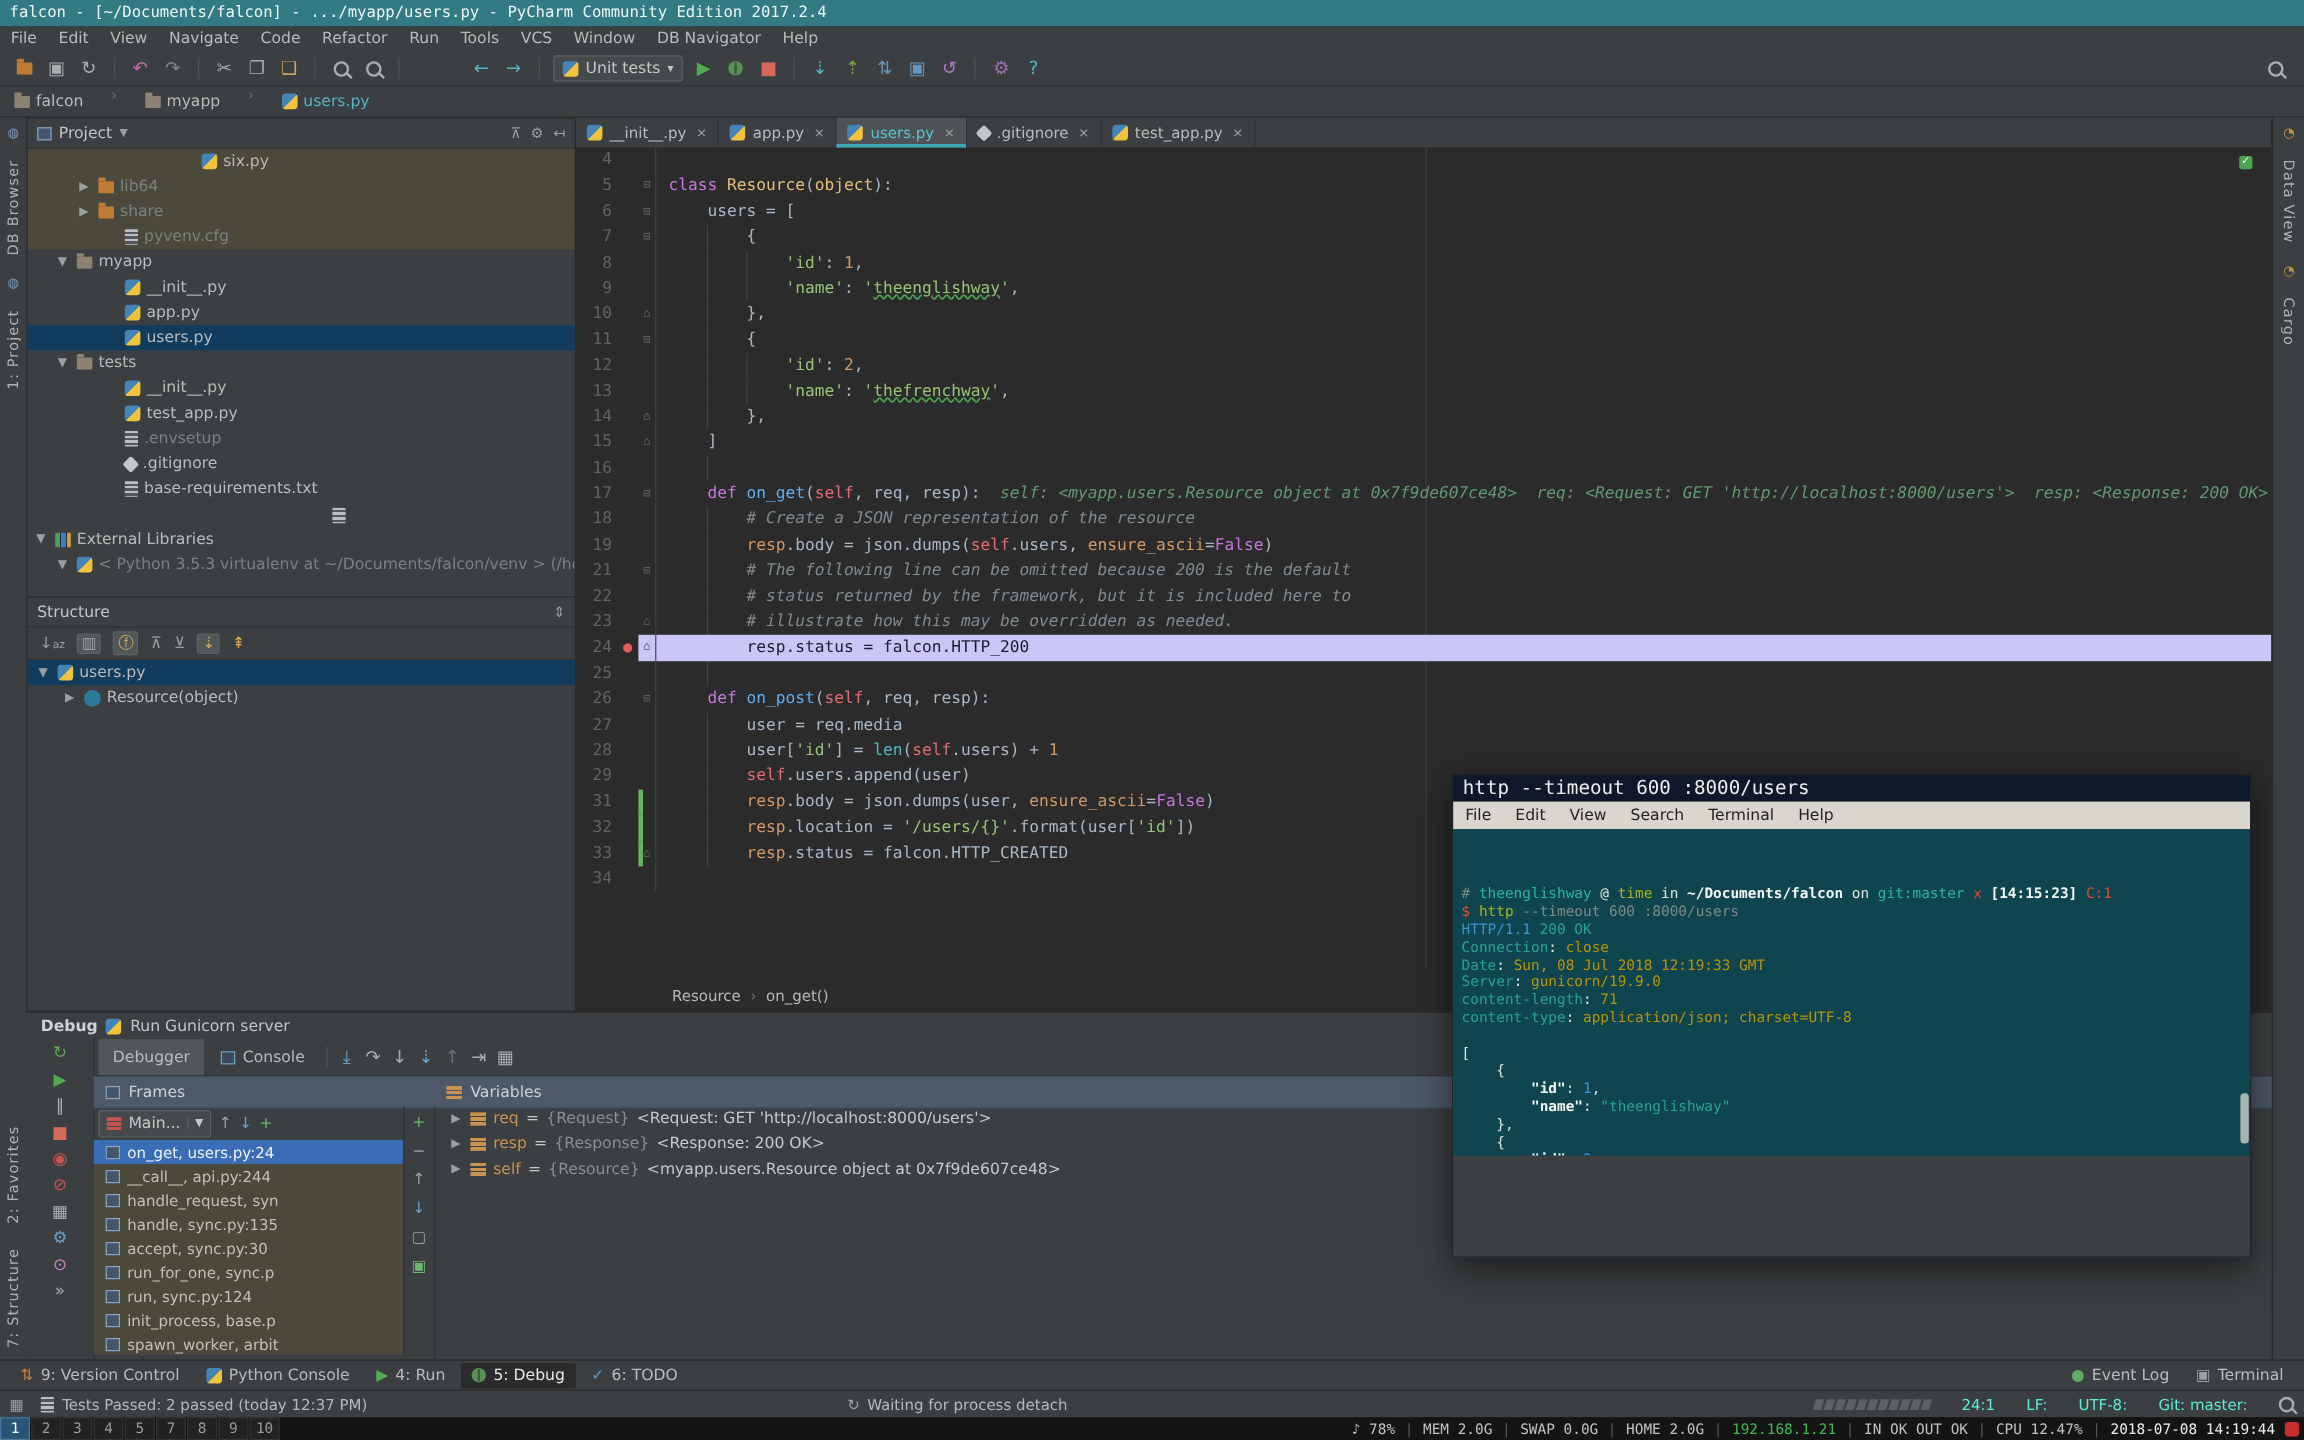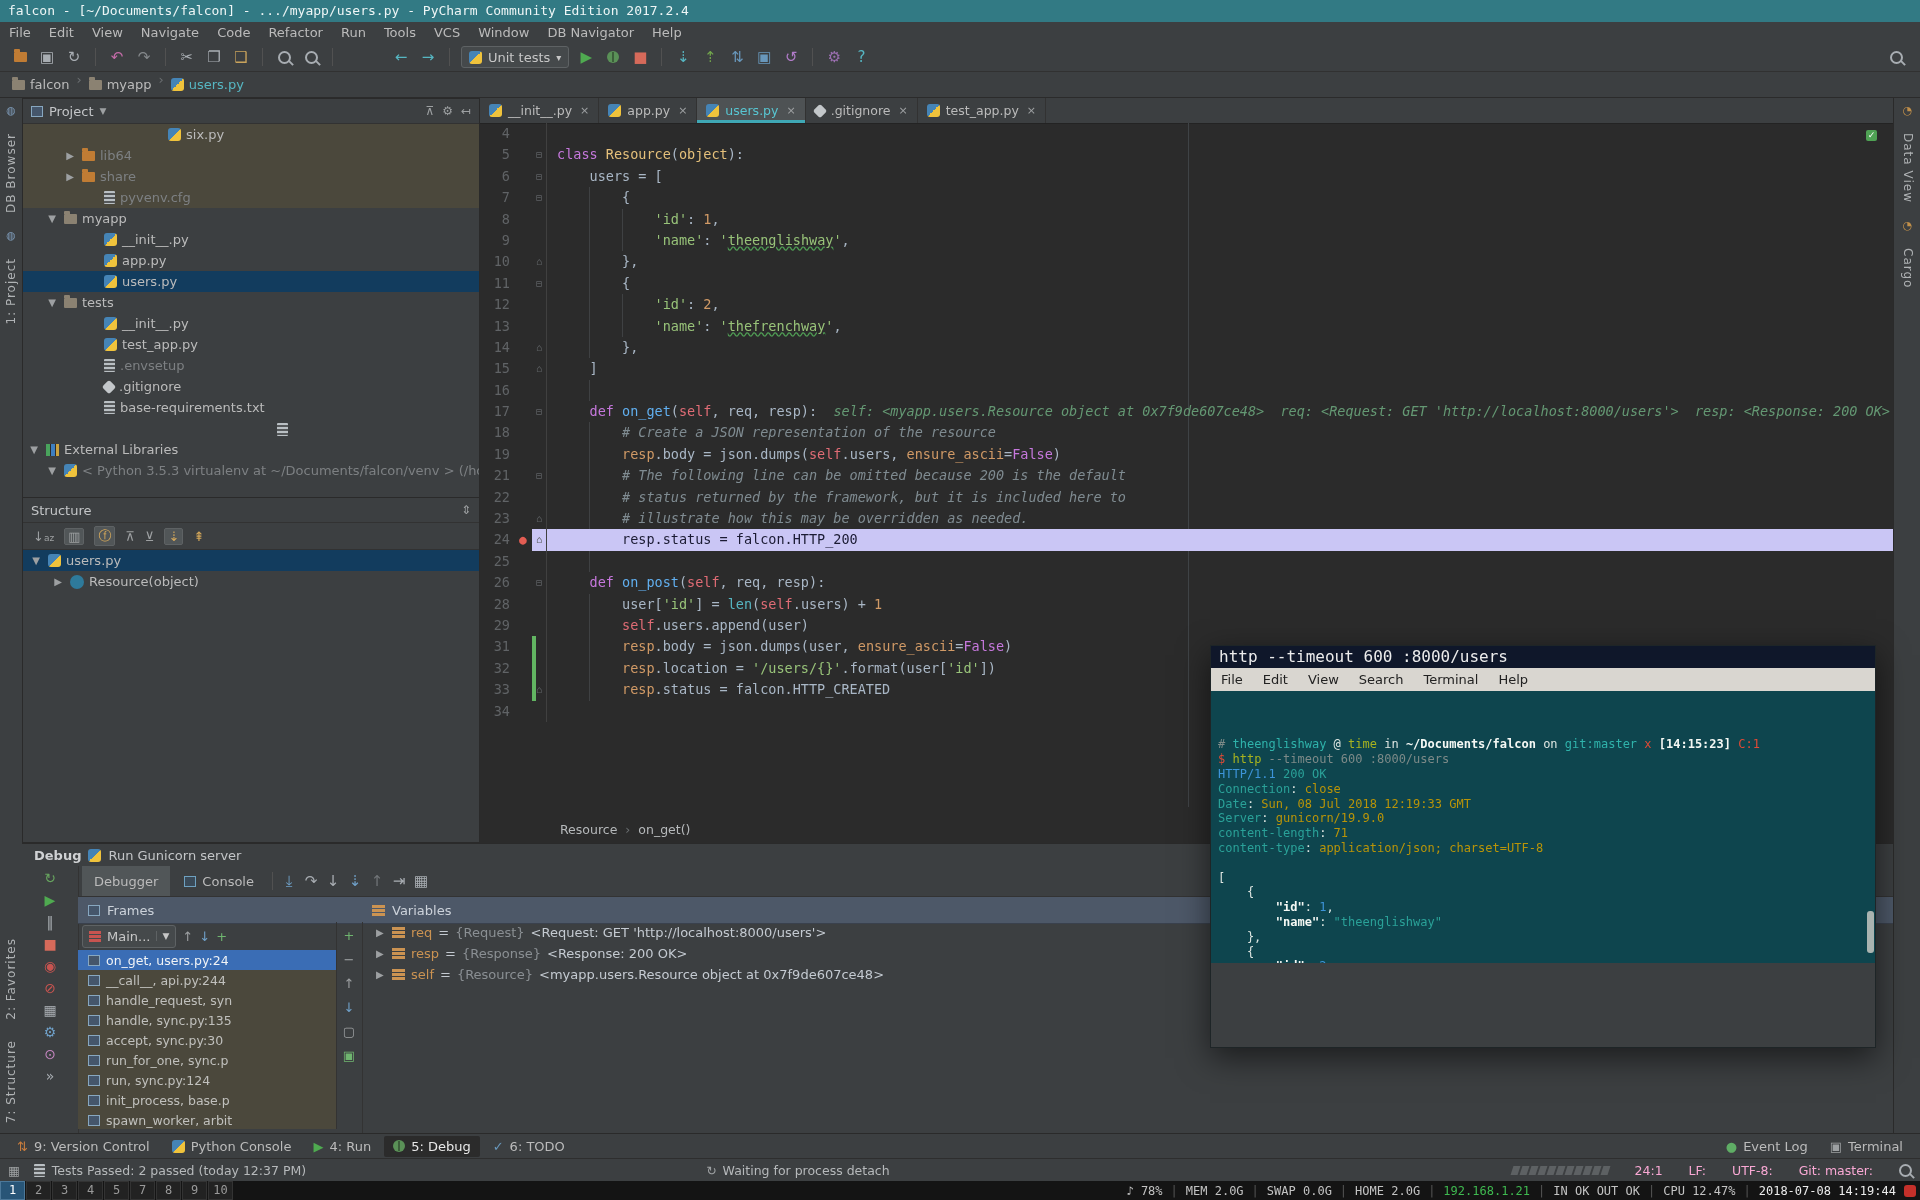--- a/index.html
+++ b/index.html
@@ -8,21 +8,21 @@
   .abs{position:absolute;}
   
   .titlebar{left:0;top:0;width:1920px;height:22px;background:#327a84;color:#eef6f6;
     font-family:"DejaVu Sans Mono",monospace;font-size:13px;line-height:22px;padding-left:8px;box-sizing:border-box;}
   .menubar{left:0;top:22px;width:1920px;height:21px;background:#3c3f41;border-bottom:1px solid #313131;display:flex;align-items:center;}
   .menu-item{padding:0 9px;line-height:20px;color:#bbbbbb;cursor:default;}
   .toolbar{left:0;top:43px;width:1920px;height:29px;background:#3c3f41;border-bottom:1px solid #313131;display:flex;align-items:center;gap:7px;padding-left:10px;box-sizing:border-box;}
   .tbi{display:inline-flex;align-items:center;justify-content:center;width:20px;height:20px;font-size:15px;}
   .tbsep{width:1px;height:18px;background:#515151;margin:0 4px;}
   .combo{display:inline-flex;align-items:center;gap:6px;border:1px solid #5e6264;background:#45494b;border-radius:3px;height:20px;padding:0 7px;color:#c7c7c7;}
-  .navbar{left:0;top:72px;width:1920px;height:26px;background:#3c3f41;border-bottom:1px solid #2b2b2b;display:flex;gap:4px;padding-left:12px;box-sizing:border-box;}
+  .navbar{left:0;top:72px;width:1920px;height:26px;background:#3c3f41;border-bottom:1px solid #2b2b2b;display:flex;gap:20px;padding-left:12px;box-sizing:border-box;}
   .crumb{display:inline-flex;align-items:center;gap:5px;}
   .crumb-sep{color:#6b6f72;margin:0 3px;}
   
   .ic-py{display:inline-block;width:13px;height:13px;border-radius:3px;background:linear-gradient(135deg,#4584b6 50%,#f0c33c 50%);flex:none;}
   .ic-folder{display:inline-block;width:13px;height:10px;border-radius:1px;background:#90806a;position:relative;flex:none;}
   .ic-folder:before{content:"";position:absolute;top:-3px;left:0;width:6px;height:3px;border-radius:1px 1px 0 0;background:inherit;}
   .ic-folder.orange{background:#c07c34;}
   .ic-folder.slate{background:#8b8272;}
   .ic-file{display:inline-block;width:11px;height:13px;flex:none;background:repeating-linear-gradient(180deg,#b9bfc3 0 2px,#55585a 2px 4px);border-radius:1px;}
   .ic-git{display:inline-block;width:10px;height:10px;flex:none;background:#c3c7ca;transform:rotate(45deg);border-radius:2px;}
@@ -111,21 +111,21 @@
   .vrow{height:21px;display:flex;align-items:center;gap:6px;padding-left:14px;white-space:nowrap;}
   .vrow .varrow{color:#9da0a2;font-size:10px;width:10px;}
   .vname{color:#cb9352}.vtype{color:#8a8f93}.vval{color:#c4cad1}
   
   .statusbar{left:0;top:1133px;width:1920px;height:25px;background:#3c3f41;border-top:1px solid #2a2a2a;display:flex;align-items:center;gap:4px;padding:0 8px;box-sizing:border-box;}
   .sbtn{display:flex;align-items:center;gap:6px;padding:0 9px;height:21px;border-radius:2px;color:#bbbbbb;}
   .sbtn.active{background:#2b2b2b;color:#e8e8e8;}
   .infobar{left:0;top:1158px;width:1920px;height:23px;background:#3c3f41;border-top:1px solid #2e2e2e;display:flex;align-items:center;padding:0 8px;box-sizing:border-box;color:#b6b9bb;font-size:12.5px;}
   .progress{display:flex;gap:2px;margin-right:26px;}
   .progress i{width:7px;height:9px;background:#5d6163;transform:skewX(-18deg);}
-  .ib-item{margin-right:26px;color:#f9a8d4;text-align:center;}
+  .ib-item{margin-right:26px;color:#5eead4;text-align:center;}
   .taskbar{left:0;top:1181px;width:1920px;height:19px;background:#141414;display:flex;align-items:center;font-family:"DejaVu Sans Mono",monospace;font-size:12px;color:#c3c3c3;}
   .ws{min-width:15px;padding:0 4px;height:17px;line-height:17px;text-align:center;border:1px solid #333;background:#222;color:#9a9a9a;margin-right:1px;}
   .ws.active{background:#285577;border-color:#4c7899;color:#ffffff;}
   .tb-right{margin-left:auto;display:flex;align-items:center;gap:8px;padding-right:4px;}
   .tb-sep{color:#555;}
   .tb-red{width:12px;height:12px;border-radius:3px;background:#c5302a;}
   .green-ip{color:#3fb950;}
 </style>
 </head>
 <body>
@@ -404,20 +404,21 @@
         <div class="cl"><span class="ln">16</span><span class="gm"></span><span class="fold"></span><span class="codetxt" style="background-image: linear-gradient(90deg, rgb(63, 65, 67) 0px, rgb(63, 65, 67) 1px, transparent 1px); background-repeat: no-repeat; background-size: 1px 100%; background-position: 42.4px 0px;"></span></div>
         <div class="cl"><span class="ln">17</span><span class="gm"></span><span class="fold">⊟</span><span class="codetxt"><span class="t-p">    </span><span class="t-k">def </span><span class="t-f">on_get</span><span class="t-p">(</span><span class="t-s">self</span><span class="t-p">, req, resp):</span><span class="t-d">  self: &lt;myapp.users.Resource object at 0x7f9de607ce48&gt;  req: &lt;Request: GET 'http://localhost:8000/users'&gt;  resp: &lt;Response: 200 OK&gt;</span></span></div>
         <div class="cl"><span class="ln">18</span><span class="gm"></span><span class="fold"></span><span class="codetxt" style="background-image: linear-gradient(90deg, rgb(63, 65, 67) 0px, rgb(63, 65, 67) 1px, transparent 1px); background-repeat: no-repeat; background-size: 1px 100%; background-position: 42.4px 0px;"><span class="t-p">        </span><span class="t-c"># Create a JSON representation of the resource</span></span></div>
         <div class="cl"><span class="ln">19</span><span class="gm"></span><span class="fold"></span><span class="codetxt" style="background-image: linear-gradient(90deg, rgb(63, 65, 67) 0px, rgb(63, 65, 67) 1px, transparent 1px); background-repeat: no-repeat; background-size: 1px 100%; background-position: 42.4px 0px;"><span class="t-p">        </span><span class="t-n">resp</span><span class="t-p">.body = json.dumps(</span><span class="t-s">self</span><span class="t-p">.users, </span><span class="t-n">ensure_ascii</span><span class="t-p">=</span><span class="t-k">False</span><span class="t-p">)</span></span></div>
         <div class="cl"><span class="ln">21</span><span class="gm"></span><span class="fold">⊟</span><span class="codetxt" style="background-image: linear-gradient(90deg, rgb(63, 65, 67) 0px, rgb(63, 65, 67) 1px, transparent 1px); background-repeat: no-repeat; background-size: 1px 100%; background-position: 42.4px 0px;"><span class="t-p">        </span><span class="t-c"># The following line can be omitted because 200 is the default</span></span></div>
         <div class="cl"><span class="ln">22</span><span class="gm"></span><span class="fold"></span><span class="codetxt" style="background-image: linear-gradient(90deg, rgb(63, 65, 67) 0px, rgb(63, 65, 67) 1px, transparent 1px); background-repeat: no-repeat; background-size: 1px 100%; background-position: 42.4px 0px;"><span class="t-p">        </span><span class="t-c"># status returned by the framework, but it is included here to</span></span></div>
         <div class="cl"><span class="ln">23</span><span class="gm"></span><span class="fold">⌂</span><span class="codetxt" style="background-image: linear-gradient(90deg, rgb(63, 65, 67) 0px, rgb(63, 65, 67) 1px, transparent 1px); background-repeat: no-repeat; background-size: 1px 100%; background-position: 42.4px 0px;"><span class="t-p">        </span><span class="t-c"># illustrate how this may be overridden as needed.</span></span></div>
         <div class="cl hl"><span class="ln">24</span><span class="gm bp"></span><span class="fold">⌂</span><span class="codetxt"><span class="t-X">        resp.status = falcon.HTTP_200</span></span></div>
         <div class="cl"><span class="ln">25</span><span class="gm"></span><span class="fold"></span><span class="codetxt" style="background-image: linear-gradient(90deg, rgb(63, 65, 67) 0px, rgb(63, 65, 67) 1px, transparent 1px); background-repeat: no-repeat; background-size: 1px 100%; background-position: 42.4px 0px;"></span></div>
         <div class="cl"><span class="ln">26</span><span class="gm"></span><span class="fold">⊟</span><span class="codetxt"><span class="t-p">    </span><span class="t-k">def </span><span class="t-f">on_post</span><span class="t-p">(</span><span class="t-s">self</span><span class="t-p">, req, resp):</span></span></div>
+        <div class="cl"><span class="ln">27</span><span class="gm"></span><span class="fold"></span><span class="codetxt" style="background-image: linear-gradient(90deg, rgb(63, 65, 67) 0px, rgb(63, 65, 67) 1px, transparent 1px); background-repeat: no-repeat; background-size: 1px 100%; background-position: 42.4px 0px;"><span class="t-p">        user = req.media</span></span></div>
         <div class="cl"><span class="ln">28</span><span class="gm"></span><span class="fold"></span><span class="codetxt" style="background-image: linear-gradient(90deg, rgb(63, 65, 67) 0px, rgb(63, 65, 67) 1px, transparent 1px); background-repeat: no-repeat; background-size: 1px 100%; background-position: 42.4px 0px;"><span class="t-p">        user[</span><span class="t-S">'id'</span><span class="t-p">] = </span><span class="t-b">len</span><span class="t-p">(</span><span class="t-s">self</span><span class="t-p">.users) + </span><span class="t-n">1</span></span></div>
         <div class="cl"><span class="ln">29</span><span class="gm"></span><span class="fold"></span><span class="codetxt" style="background-image: linear-gradient(90deg, rgb(63, 65, 67) 0px, rgb(63, 65, 67) 1px, transparent 1px); background-repeat: no-repeat; background-size: 1px 100%; background-position: 42.4px 0px;"><span class="t-p">        </span><span class="t-s">self</span><span class="t-p">.users.append(user)</span></span></div>
         <div class="cl chg"><span class="ln">31</span><span class="gm"></span><span class="fold"></span><span class="codetxt" style="background-image: linear-gradient(90deg, rgb(63, 65, 67) 0px, rgb(63, 65, 67) 1px, transparent 1px); background-repeat: no-repeat; background-size: 1px 100%; background-position: 42.4px 0px;"><span class="t-p">        </span><span class="t-n">resp</span><span class="t-p">.body = json.dumps(user, </span><span class="t-n">ensure_ascii</span><span class="t-p">=</span><span class="t-k">False</span><span class="t-p">)</span></span></div>
         <div class="cl chg"><span class="ln">32</span><span class="gm"></span><span class="fold"></span><span class="codetxt" style="background-image: linear-gradient(90deg, rgb(63, 65, 67) 0px, rgb(63, 65, 67) 1px, transparent 1px); background-repeat: no-repeat; background-size: 1px 100%; background-position: 42.4px 0px;"><span class="t-p">        </span><span class="t-n">resp</span><span class="t-p">.location = </span><span class="t-S">'/users/{}'</span><span class="t-p">.format(user[</span><span class="t-S">'id'</span><span class="t-p">])</span></span></div>
         <div class="cl chg"><span class="ln">33</span><span class="gm"></span><span class="fold">⌂</span><span class="codetxt" style="background-image: linear-gradient(90deg, rgb(63, 65, 67) 0px, rgb(63, 65, 67) 1px, transparent 1px); background-repeat: no-repeat; background-size: 1px 100%; background-position: 42.4px 0px;"><span class="t-p">        </span><span class="t-n">resp</span><span class="t-p">.status = falcon.HTTP_CREATED</span></span></div>
         <div class="cl"><span class="ln">34</span><span class="gm"></span><span class="fold"></span><span class="codetxt"></span></div>
       </div>
     <span class="ic-ok abs" style="right:16px;top:32px;">✓</span>
     <div class="ed-breadcrumb" id="edBreadcrumb">
         <span>Resource</span>

